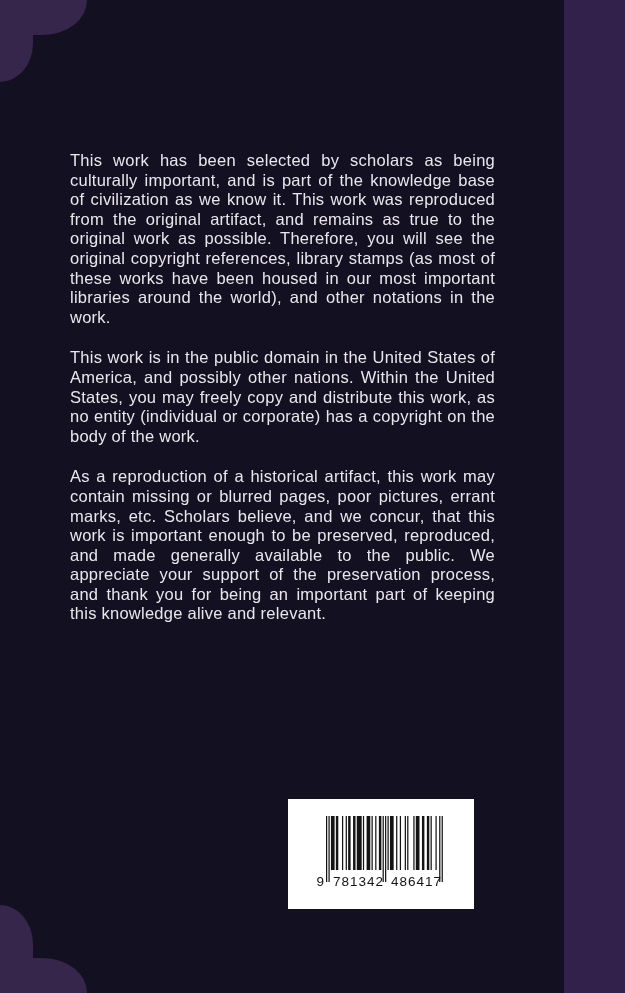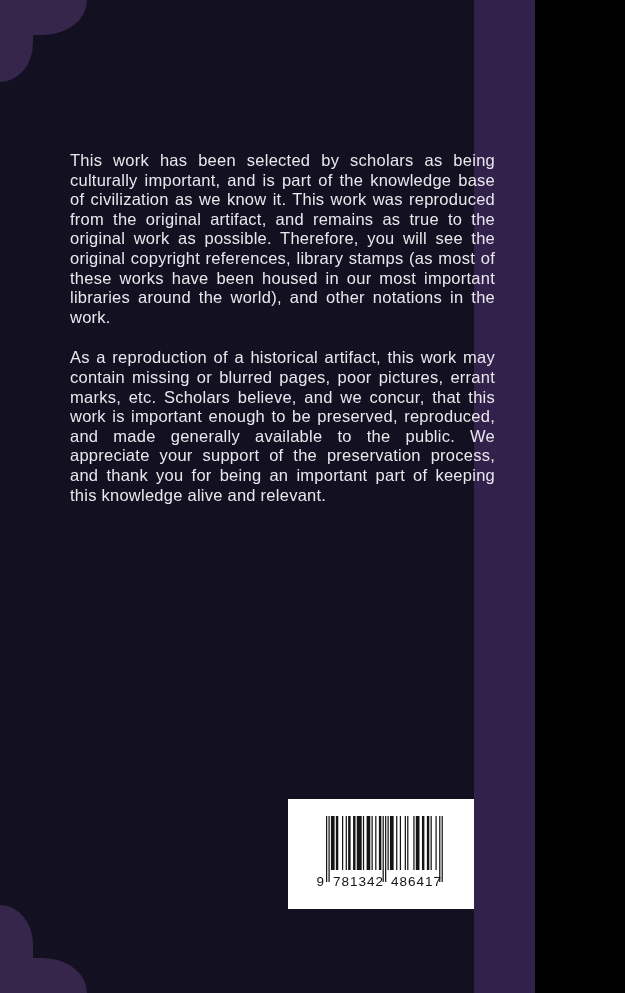--- a/index.html
+++ b/index.html
@@ -2,21 +2,21 @@
 <html style="--background: #131021; --accent-band: #32214B; --corner-petal: #37264B; --text: #E9E7EC; --barcode-bg: #FFFFFF; --barcode-bars: #141414;"><head>
 <meta charset="utf-8">
 <style>
   html, body {
     margin: 0;
     padding: 0;
     background: #000;
   }
   .cover {
     position: relative;
-    width: 535px;
+    width: 625px;
     height: 993px;
     overflow: hidden;
     background: var(--background, #131021);
     font-family: "Liberation Sans", "DejaVu Sans", sans-serif;
   }
   
   .right-band {
     position: absolute;
     top: 0;
     right: 0;
@@ -70,20 +70,21 @@
 
   <div class="right-band"></div>
 
   <div class="petal tl-big"></div>
   <div class="petal tl-small"></div>
   <div class="petal bl-small"></div>
   <div class="petal bl-big"></div>
 
   <div class="text-block">
     <p>This work has been selected by scholars as being culturally important, and is part of the knowledge base of civilization as we know it. This work was reproduced from the original artifact, and remains as true to the original work as possible. Therefore, you will see the original copyright references, library stamps (as most of these works have been housed in our most important libraries around the world), and other notations in the work.</p>
+    <p>This work is in the public domain in the United States of America, and possibly other nations. Within the United States, you may freely copy and distribute this work, as no entity (individual or corporate) has a copyright on the body of the work.</p>
     <p>As a reproduction of a historical artifact, this work may contain missing or blurred pages, poor pictures, errant marks, etc. Scholars believe, and we concur, that this work is important enough to be preserved, reproduced, and made generally available to the public. We appreciate your support of the preservation process, and thank you for being an important part of keeping this knowledge alive and relevant.</p>
   </div>
 
   <div class="barcode-box" id="barcode" aria-label="9 781342 486417">
       <svg viewBox="0 0 186 110" width="186" height="110">
         <g fill="#141414">
           <rect x="38.00" y="17" width="1.23" height="66"></rect>
           <rect x="40.46" y="17" width="1.23" height="66"></rect>
           <rect x="42.92" y="17" width="3.69" height="54"></rect>
           <rect x="47.84" y="17" width="2.46" height="54"></rect>

